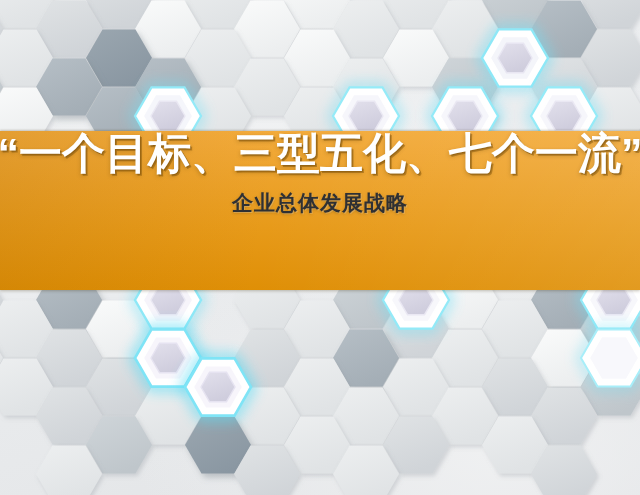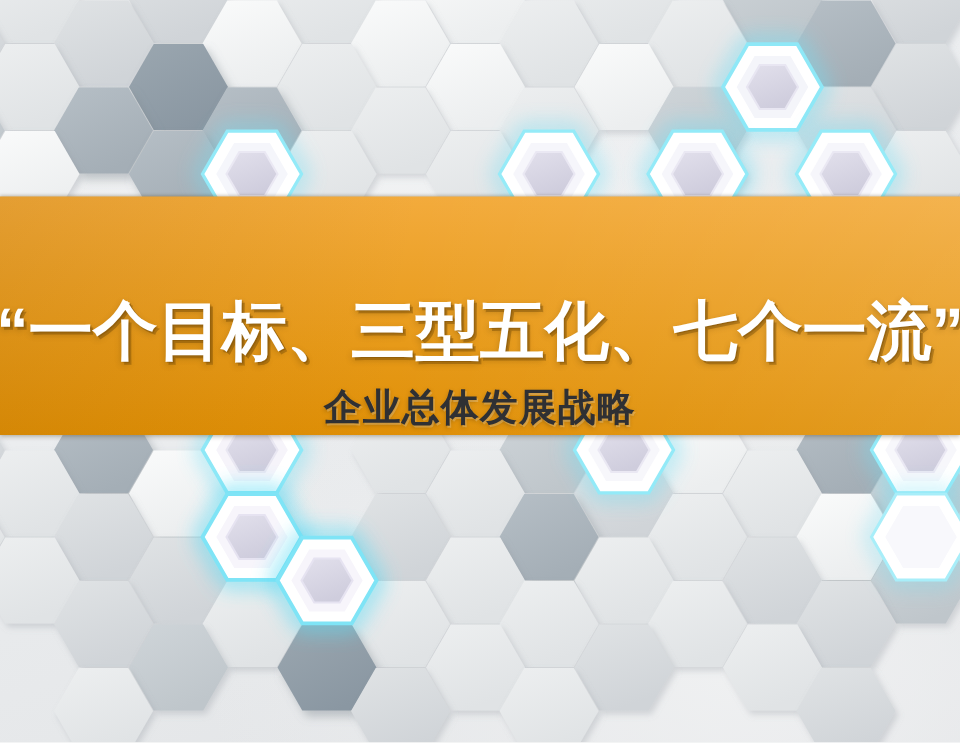--- a/index.html
+++ b/index.html
@@ -37,21 +37,21 @@
     position: absolute;
     left: 0;
     top: 131px;
     width: 640px;
     height: 159px;
     background: linear-gradient(to bottom, #f3ab3c 0%, #eda32c 28%, #e79a19 62%, #df8f06 100%);
     box-shadow: 0 1px 3px rgba(60,45,10,0.28), 0 -1px 2px rgba(60,45,10,0.18);
     display: flex;
     flex-direction: column;
     align-items: center;
-    justify-content: flex-end;
+    justify-content: flex-start;
     box-sizing: border-box;
     padding-bottom: 4px;
   }
   #banner::after {
     content: "";
     position: absolute;
     inset: 0;
     pointer-events: none;
     background: linear-gradient(100deg, rgba(150,90,0,0.16) 0%, rgba(255,255,255,0.0) 42%, rgba(255,255,255,0.10) 100%);
   }
@@ -67,21 +67,21 @@
     text-shadow:
       2px 2px 0 rgba(110,70,5,0.40),
       1px 1px 0 rgba(110,70,5,0.30),
       0 2px 4px rgba(90,58,5,0.30);
     margin: 0 0 14px 0;
   }
   #banner-subtitle {
     position: relative;
     z-index: 2;
     color: #2f3033;
-    font-size: 25px;
+    font-size: 21px;
     font-weight: 700;
     letter-spacing: 1px;
     line-height: 1.1;
     white-space: nowrap;
     text-shadow:
       1px 1px 0 rgba(255,255,255,0.22),
       0 1px 3px rgba(70,45,5,0.35);
     margin: 0;
   }
 </style>

